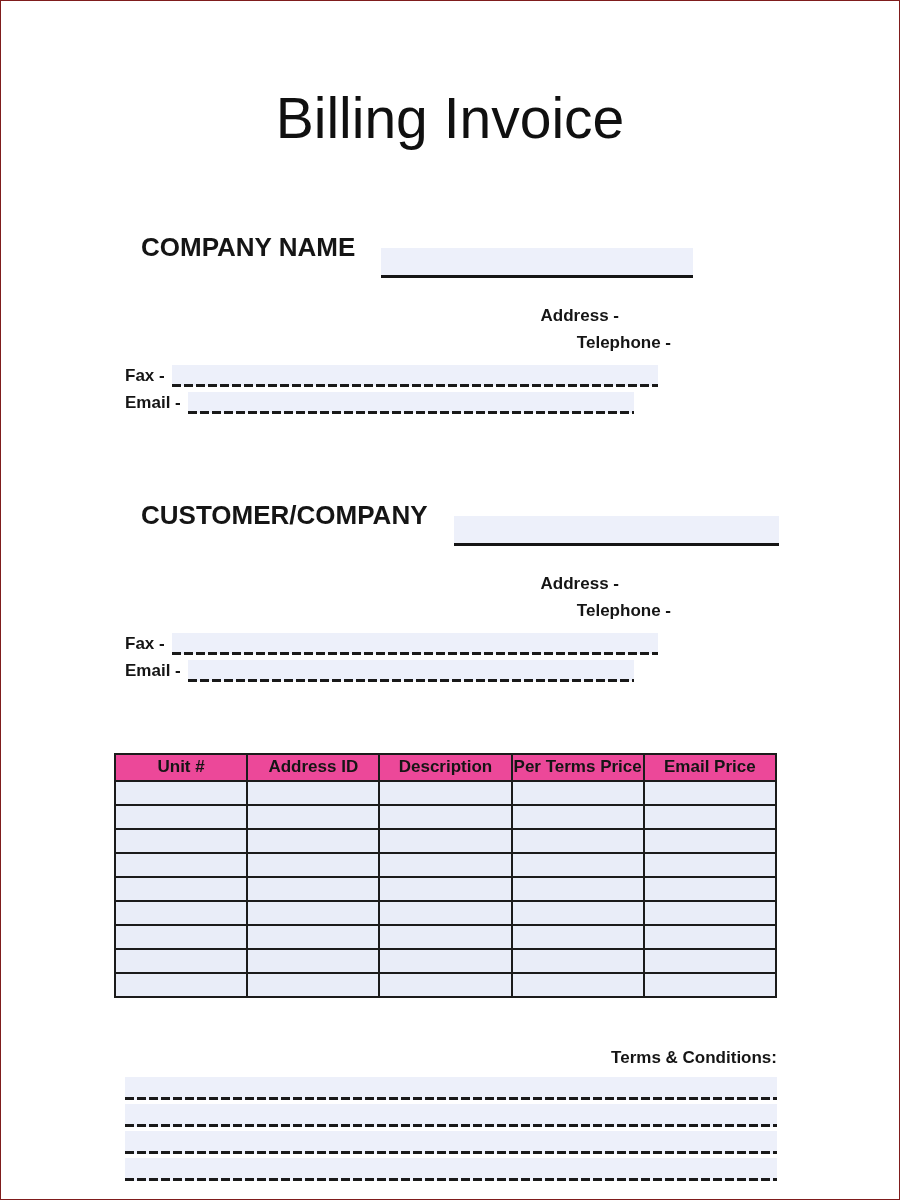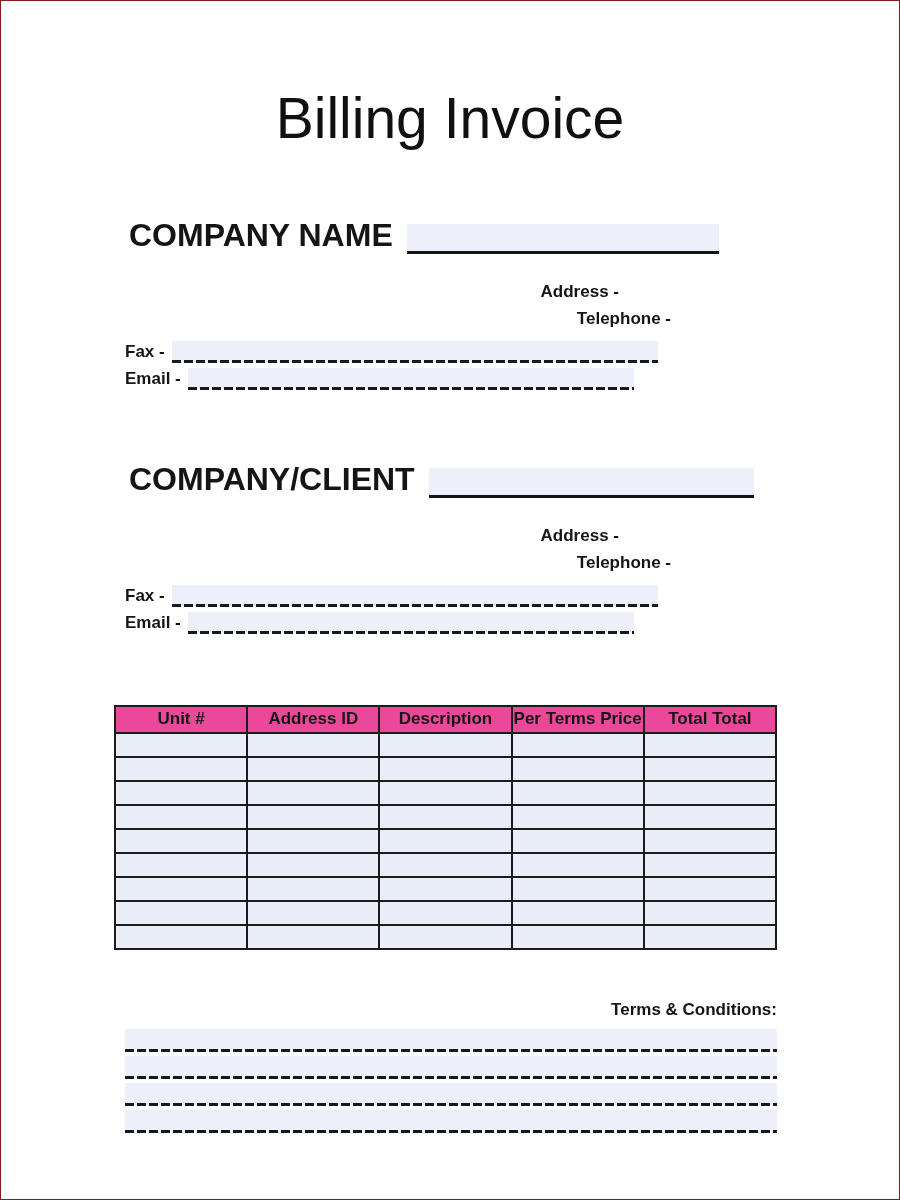--- a/index.html
+++ b/index.html
@@ -10,21 +10,21 @@
   }
   .title {
     margin:86px 0 0 0; text-align:center;
     font-size:57px; font-weight:400; color:#101010; line-height:1.1;
   }
   
   .section { margin-left:124px; }
   .section-company { margin-top:66px; }
   .section-customer { margin-top:71px; }
   .heading-row { display:flex; align-items:flex-end; }
-  .heading-row h2 { margin:4px; font-size:32px; font-weight:700; line-height:30px; letter-spacing:0; }
+  .heading-row h2 { margin:16px; font-size:26px; font-weight:700; line-height:30px; letter-spacing:0; }
   .name-field {
     height:27px; background:#edf0fa; border-bottom:3px solid #151515;
     margin-left:10px; box-sizing:content-box;
   }
   .section-company .name-field { width:312px; }
   .section-customer .name-field { width:325px; }
   
   .fields { margin-top:27px; }
   .field-row { display:flex; align-items:flex-end; height:27px; }
   .field-row .label { font-size:17px; font-weight:700; line-height:21px; padding-right:7px; white-space:pre; }
@@ -82,21 +82,21 @@
   </div>
         <div class="field-row row-email">
     <span class="label">Email -</span>
     <span class="field-line"></span>
   </div>
       </div>
   </div>
 
   <div class="section section-customer">
     <div class="heading-row">
-      <h2>COMPANY/CLIENT</h2>
+      <h2>CUSTOMER/COMPANY</h2>
       <div class="name-field"></div>
     </div>
     <div class="fields">
         <div class="field-row row-address">
     <span class="label">Address -</span>
     <span class="field-line"></span>
   </div>
         <div class="field-row row-telephone">
     <span class="label">Telephone -</span>
     <span class="field-line"></span>
@@ -112,21 +112,21 @@
       </div>
   </div>
 
   <table class="items">
     <thead>
         <tr>
           <th>Unit #</th>
           <th>Address ID</th>
           <th>Description</th>
           <th>Per Terms Price</th>
-          <th>Total Total</th>
+          <th>Email Price</th>
         </tr>
       </thead>
     <tbody>
         <tr>
           <td></td>
           <td></td>
           <td></td>
           <td></td>
           <td></td>
         </tr>

